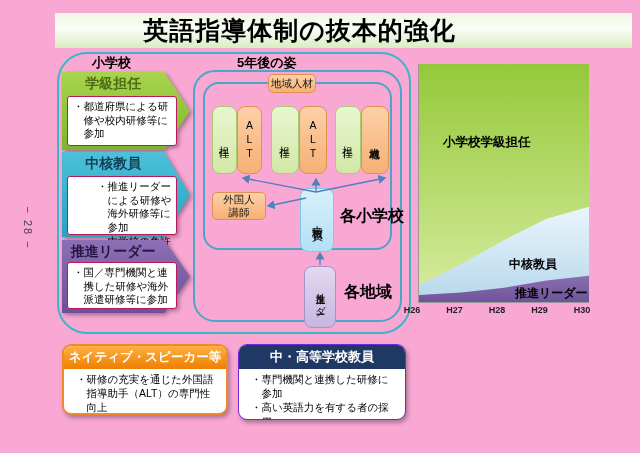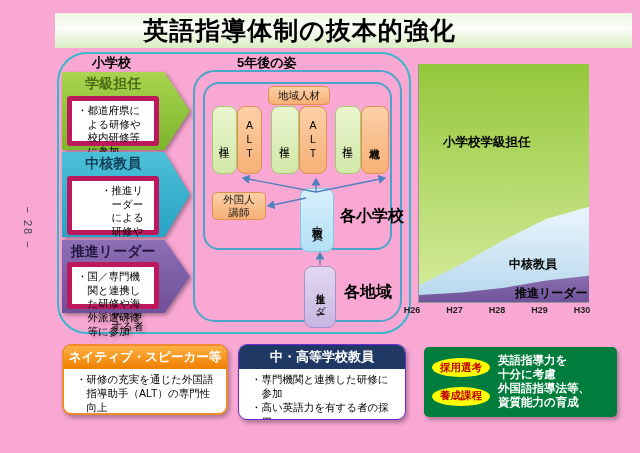--- a/index.html
+++ b/index.html
@@ -30,22 +30,22 @@
   .role{position:absolute;left:62px;width:128px;filter:drop-shadow(2px 2px 2px rgba(0,0,0,0.35));}
   .role .arrow{position:absolute;inset:0;clip-path:polygon(0 0,80% 0,100% 50%,80% 100%,0 100%);}
   .role.green .arrow{background:linear-gradient(180deg,#a8d44e,#7db52d);}
   .role.teal  .arrow{background:linear-gradient(180deg,#4cc0d8,#27a3c4);}
   .role.purple .arrow{background:linear-gradient(180deg,#8d6fb5,#6e4f99);}
   .role .rtitle{position:absolute;left:0;top:3px;width:80%;text-align:center;
                 font-size:14px;font-weight:700;}
   .role.green .rtitle{color:#4e6b16;}
   .role.teal  .rtitle{color:#123f55;}
   .role.purple .rtitle{color:#241640;}
-  .role .rbody{position:absolute;left:5px;top:24px;width:92px;background:#fff;
-               border:5px solid #be185d;border-radius:3px;padding:3px 4px 3px 5px;box-sizing:border-box;
+  .role .rbody{position:absolute;left:5px;top:24px;width:110px;background:#fff;
+               border:1px solid #be185d;border-radius:3px;padding:3px 4px 3px 5px;box-sizing:border-box;
                font-size:10.5px;line-height:1.3;color:#000;}
   .bullet{padding-left:1em;text-indent:-1em;}
 
   
   .obox{position:absolute;background:linear-gradient(180deg,#fcd0a8,#f6b075);border:1px solid #e09050;border-radius:5px;
         display:flex;align-items:center;justify-content:center;font-size:10.5px;text-align:center;box-sizing:border-box;}
   .gbox{position:absolute;background:linear-gradient(180deg,#e9f5cf,#d2e8a8);border:1px solid #a8cc70;border-radius:8px;box-sizing:border-box;}
   .vtext{display:flex;align-items:center;justify-content:center;
          writing-mode:vertical-rl;text-orientation:upright;letter-spacing:2px;font-size:10.5px;color:#000;}
   .pairbox{border-radius:8px;}
@@ -120,21 +120,21 @@
     <div class="arrow"></div>
     <div class="rtitle">推進リーダー</div>
     <div class="rbody" style="top:22px;height:47px;">
       <div class="bullet">・国／専門機関と連携した研修や海外派遣研修等に参加</div>
     </div>
   </div>
 
   <div class="panel-5yr"></div>
   <div class="panel-school"></div>
 
-  <div class="obox" style="left:268px;top:86px;width:62px;height:19px;">地域人材</div>
+  <div class="obox" style="left:268px;top:74px;width:48px;height:19px;">地域人材</div>
 
   <div class="gbox pairbox vtext" style="left:212px;top:106px;width:25px;height:68px;">担任</div>
   <div class="obox pairbox vtext" style="left:237px;top:106px;width:25px;height:68px;border-radius:8px;">ALT</div>
   <div class="gbox pairbox vtext" style="left:271px;top:106px;width:28px;height:68px;">担任</div>
   <div class="obox pairbox vtext" style="left:299px;top:106px;width:28px;height:68px;border-radius:8px;">ALT</div>
   <div class="gbox pairbox vtext" style="left:335px;top:106px;width:26px;height:68px;">担任</div>
   <div class="obox pairbox vtext" style="left:361px;top:106px;width:28px;height:68px;border-radius:8px;letter-spacing:0;">地域人材</div>
 
   <div class="obox" style="left:212px;top:192px;width:54px;height:28px;line-height:1.2;padding:1px 6px;">外国人講師</div>
   <div class="corebox vtext" style="left:300px;top:188px;width:34px;height:64px;font-size:11px;">中核教員</div>
@@ -198,31 +198,15 @@
 
   <div class="card navy" style="left:238px;top:344px;width:168px;height:76px;">
     <div class="ctitle">中・高等学校教員</div>
     <div class="cbody">
       <div class="bullet">・専門機関と連携した研修に参加</div>
       <div class="bullet">・高い英語力を有する者の採用</div>
       <div class="bullet">・教員の英語力の県ごとの公表</div>
     </div>
   </div>
 
-  <div class="training">
-    <div class="trow">
-      <div class="tbadge">採用選考</div>
-      <div class="ttext">
-        <div>英語指導力を</div>
-        <div>十分に考慮</div>
-      </div>
-    </div>
-    <div class="trow">
-      <div class="tbadge">養成課程</div>
-      <div class="ttext">
-        <div>外国語指導法等、</div>
-        <div>資質能力の育成</div>
-      </div>
-    </div>
-  </div>
 
 
 </div>
 
 </body></html>

